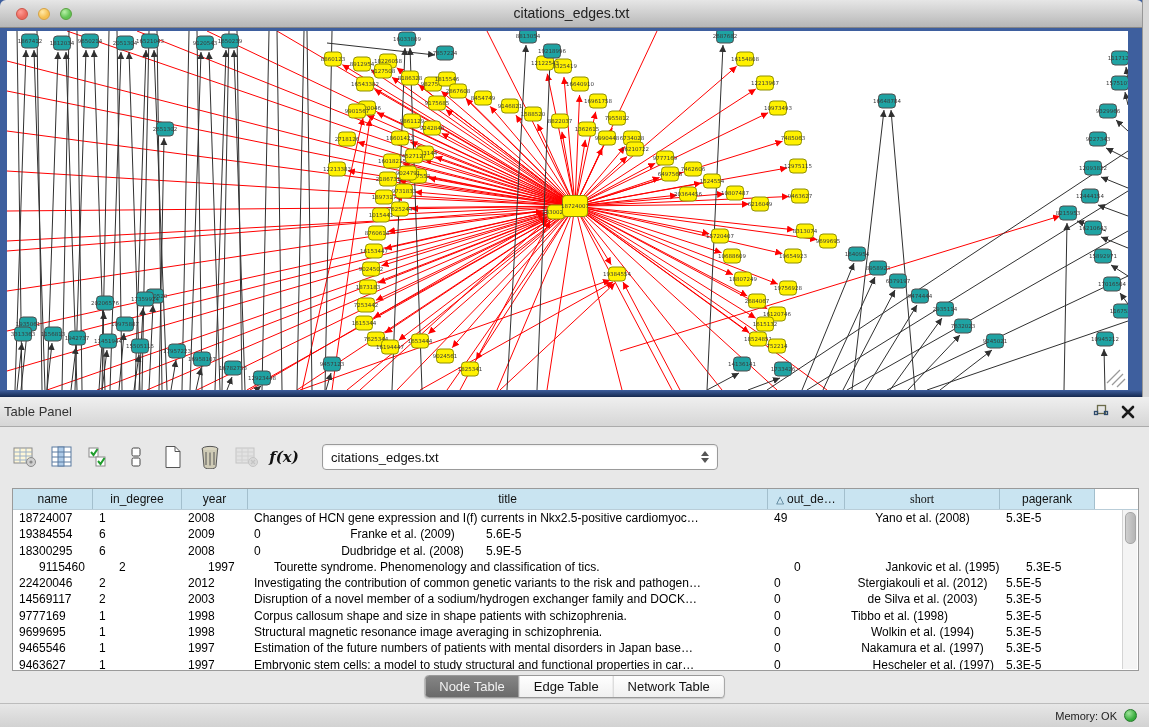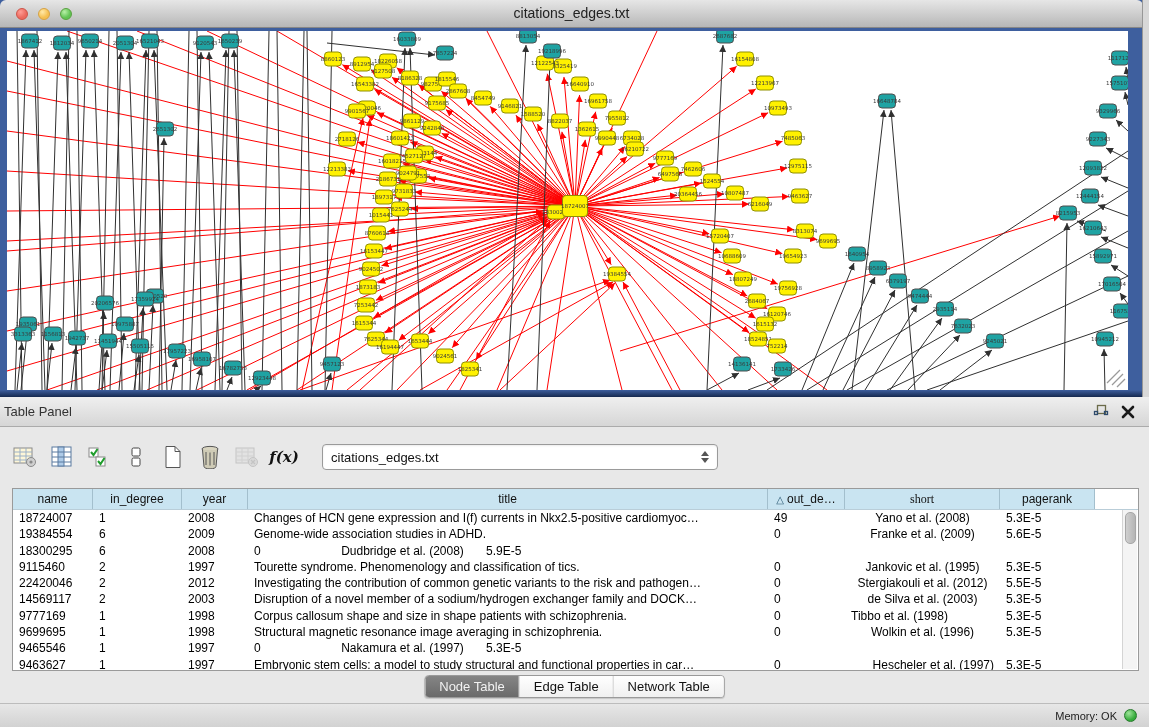--- a/index.html
+++ b/index.html
@@ -927,35 +927,34 @@
           <div class="td" style="width: 66px;">2008</div>
           <div class="td" style="width: 520px;">Changes of HCN gene expression and I(f) currents in Nkx2.5-positive cardiomyoc…</div>
           <div class="td" style="width: 77px;">49</div>
           <div class="td" style="width: 155px; text-align: center;">Yano et al. (2008)</div>
           <div class="td" style="width: 95px;">5.3E-5</div>
         </div>
         <div class="trow">
           <div class="td" style="width: 80px;">19384554</div>
           <div class="td" style="width: 89px;">6</div>
           <div class="td" style="width: 66px;">2009</div>
-          <div class="td" style="width: 520px;">Genome-wide association studies in ADHD.</div>
           <div class="td" style="width: 77px;">0</div>
           <div class="td" style="width: 155px; text-align: center;">Franke et al. (2009)</div>
           <div class="td" style="width: 95px;">5.6E-5</div>
         </div>
         <div class="trow">
           <div class="td" style="width: 80px;">18300295</div>
           <div class="td" style="width: 89px;">6</div>
           <div class="td" style="width: 66px;">2008</div>
           <div class="td" style="width: 77px;">0</div>
           <div class="td" style="width: 155px; text-align: center;">Dudbridge et al. (2008)</div>
           <div class="td" style="width: 95px;">5.9E-5</div>
         </div>
         <div class="trow">
-          <div class="td" style="width: 80px;">9115460</div>
+          <div class="td" style="width: 80px; margin-left: 20px;">9115460</div>
           <div class="td" style="width: 89px;">2</div>
           <div class="td" style="width: 66px;">1997</div>
           <div class="td" style="width: 520px;">Tourette syndrome. Phenomenology and classification of tics.</div>
           <div class="td" style="width: 77px;">0</div>
           <div class="td" style="width: 155px; text-align: center;">Jankovic et al. (1995)</div>
           <div class="td" style="width: 95px;">5.3E-5</div>
         </div>
         <div class="trow">
           <div class="td" style="width: 80px;">22420046</div>
           <div class="td" style="width: 89px;">2</div>
@@ -982,27 +981,28 @@
           <div class="td" style="width: 77px;">0</div>
           <div class="td" style="width: 155px; ">Tibbo et al. (1998)</div>
           <div class="td" style="width: 95px;">5.3E-5</div>
         </div>
         <div class="trow">
           <div class="td" style="width: 80px;">9699695</div>
           <div class="td" style="width: 89px;">1</div>
           <div class="td" style="width: 66px;">1998</div>
           <div class="td" style="width: 520px;">Structural magnetic resonance image averaging in schizophrenia.</div>
           <div class="td" style="width: 77px;">0</div>
-          <div class="td" style="width: 155px; text-align: center;">Wolkin et al. (1996)</div>
+          <div class="td" style="width: 155px; text-align: center;">Wolkin et al. (1994)</div>
           <div class="td" style="width: 95px;">5.3E-5</div>
         </div>
         <div class="trow">
           <div class="td" style="width: 80px;">9465546</div>
           <div class="td" style="width: 89px;">1</div>
           <div class="td" style="width: 66px;">1997</div>
+          <div class="td" style="width: 520px;">Estimation of the future numbers of patients with mental disorders in Japan base…</div>
           <div class="td" style="width: 77px;">0</div>
           <div class="td" style="width: 155px; text-align: center;">Nakamura et al. (1997)</div>
           <div class="td" style="width: 95px;">5.3E-5</div>
         </div>
         <div class="trow">
           <div class="td" style="width: 80px;">9463627</div>
           <div class="td" style="width: 89px;">1</div>
           <div class="td" style="width: 66px;">1997</div>
           <div class="td" style="width: 520px;">Embryonic stem cells: a model to study structural and functional properties in car…</div>
           <div class="td" style="width: 77px;">0</div>

